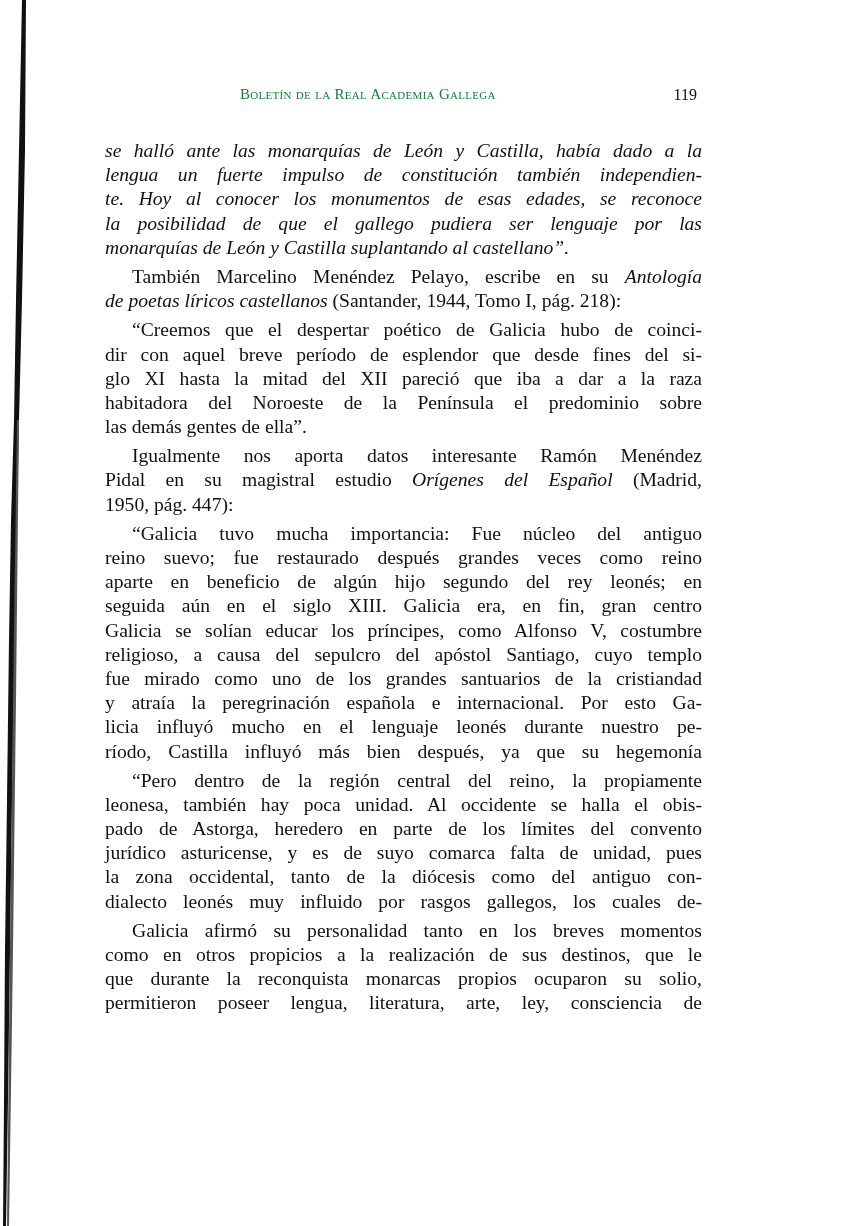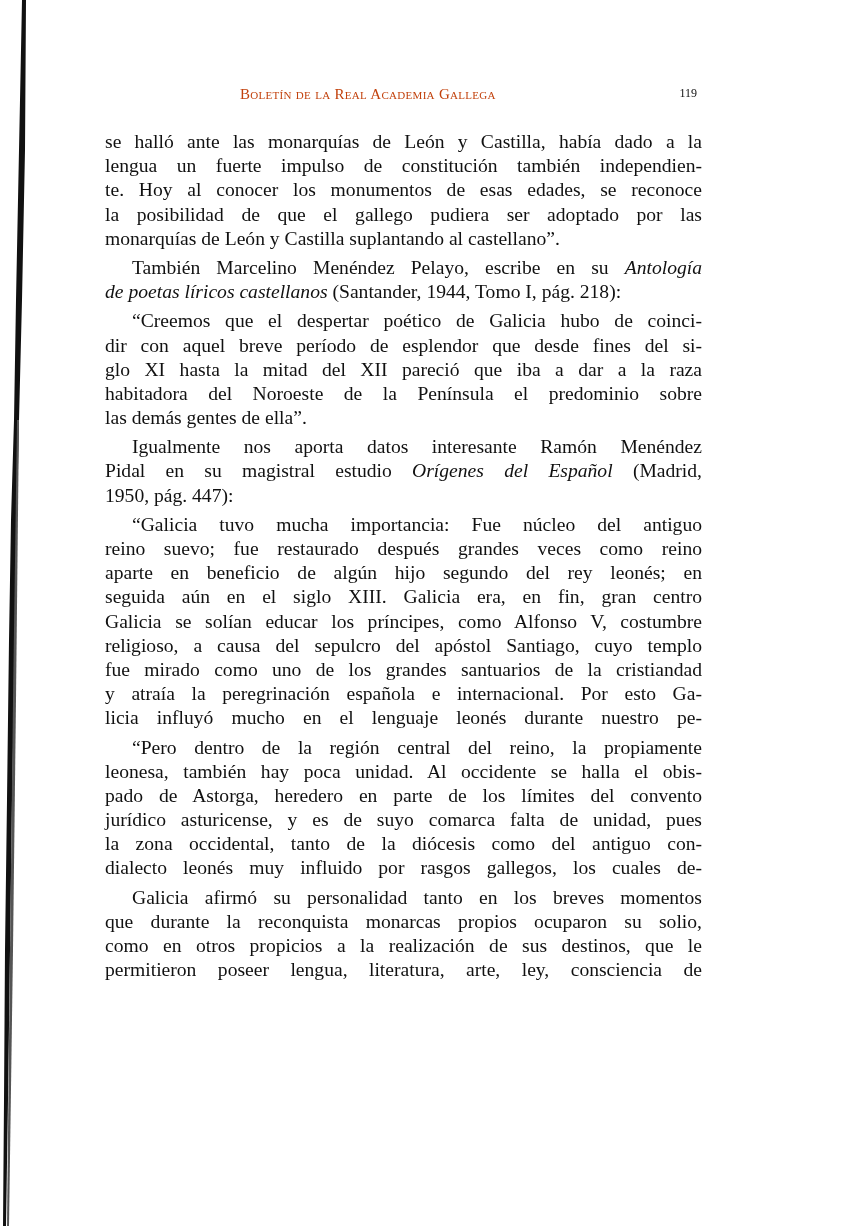--- a/index.html
+++ b/index.html
@@ -8,38 +8,38 @@
     font-family: "DejaVu Serif", "Liberation Serif", serif; color: #111;
   }
   .binding {
     position: absolute; left: 0; top: 0; width: 30px; height: 1226px;
   }
   .page-header {
     position: absolute; top: 86px; left: 105px; width: 592px; height: 26px;
   }
   .running-title {
     position: absolute; left: 135px; top: 0; font-variant: small-caps;
-    font-size: 15px; letter-spacing: 0.3px; color: #c2410c;
+    font-size: 15px; letter-spacing: 0.3px; color: #15803d;
     font-family: "Liberation Serif", serif;
   }
   .page-number {
-    position: absolute; right: 0; top: 0; font-size: 12px;
+    position: absolute; right: 0; top: 0; font-size: 16px;
     font-family: "Liberation Serif", serif;
   }
   .body-text {
     position: absolute; top: 130px; left: 105px; width: 597px;
     font-family: "Liberation Serif", serif; font-size: 19.6px; line-height: 24.2px;
     text-align: justify; hyphens: manual;
   }
   .line { display: block; text-align: justify; text-align-last: justify; white-space: nowrap; }
   .line.last { text-align-last: left; }
   .line span { white-space: normal; }
   .para .line { height: 24.2px; }
   .para { margin-top: 5px; }
-  .para.first { margin-top: 0; }
+  .para.first { margin-top: 9px; font-style: italic; }
   .para .line.first-line { padding-left: 27px; }
   em { }
 </style>
 </head>
 <body>
 
 <svg class="binding" viewBox="0 0 30 1226" preserveAspectRatio="none">
   <path d="M22,0 L26,0 L25,150 L22,300 L19,420 L17,520 L15,640 L12,800 L10,950 L8,1100 L6,1226 L3,1226 L4,1100 L5,950 L7,800 L9,640 L11,520 L14,420 L16,300 L19,150 Z" fill="#111"></path>
   <path d="M17,420 L19,420 L16,700 L13,950 L9,1226 L7,1226 L10,950 L13,700 Z" fill="#555"></path>
 </svg>
@@ -47,21 +47,21 @@
 <div class="page-header">
   <span class="running-title">Boletín de la Real Academia Gallega</span>
   <span class="page-number">119</span>
 </div>
 
 <div class="body-text" id="body">
     <div class="para first">
       <span class="line"><span><span>se halló ante las monarquías de León y Castilla, había dado a la</span></span></span>
       <span class="line"><span><span>lengua un fuerte impulso de constitución también independien-</span></span></span>
       <span class="line"><span><span>te. Hoy al conocer los monumentos de esas edades, se reconoce</span></span></span>
-      <span class="line"><span><span>la posibilidad de que el gallego pudiera ser adoptado por las</span></span></span>
+      <span class="line"><span><span>la posibilidad de que el gallego pudiera ser lenguaje por las</span></span></span>
       <span class="line last"><span><span>monarquías de León y Castilla suplantando al castellano”.</span></span></span>
     </div>
     <div class="para">
       <span class="line first-line"><span><span>También Marcelino Menéndez Pelayo, escribe en su </span><em>Antología</em></span></span>
       <span class="line last"><span><em>de poetas líricos castellanos</em><span> (Santander, 1944, Tomo I, pág. 218):</span></span></span>
     </div>
     <div class="para">
       <span class="line first-line"><span><span>“Creemos que el despertar poético de Galicia hubo de coinci-</span></span></span>
       <span class="line"><span><span>dir con aquel breve período de esplendor que desde fines del si-</span></span></span>
       <span class="line"><span><span>glo XI hasta la mitad del XII pareció que iba a dar a la raza</span></span></span>
@@ -76,28 +76,29 @@
     <div class="para">
       <span class="line first-line"><span><span>“Galicia tuvo mucha importancia: Fue núcleo del antiguo</span></span></span>
       <span class="line"><span><span>reino suevo; fue restaurado después grandes veces como reino</span></span></span>
       <span class="line"><span><span>aparte en beneficio de algún hijo segundo del rey leonés; en</span></span></span>
       <span class="line"><span><span>seguida aún en el siglo XIII. Galicia era, en fin, gran centro</span></span></span>
       <span class="line"><span><span>Galicia se solían educar los príncipes, como Alfonso V, costumbre</span></span></span>
       <span class="line"><span><span>religioso, a causa del sepulcro del apóstol Santiago, cuyo templo</span></span></span>
       <span class="line"><span><span>fue mirado como uno de los grandes santuarios de la cristiandad</span></span></span>
       <span class="line"><span><span>y atraía la peregrinación española e internacional. Por esto Ga-</span></span></span>
       <span class="line"><span><span>licia influyó mucho en el lenguaje leonés durante nuestro pe-</span></span></span>
+      <span class="line"><span><span>ríodo, Castilla influyó más bien después, ya que su hegemonía</span></span></span>
     </div>
     <div class="para">
       <span class="line first-line"><span><span>“Pero dentro de la región central del reino, la propiamente</span></span></span>
       <span class="line"><span><span>leonesa, también hay poca unidad. Al occidente se halla el obis-</span></span></span>
       <span class="line"><span><span>pado de Astorga, heredero en parte de los límites del convento</span></span></span>
       <span class="line"><span><span>jurídico asturicense, y es de suyo comarca falta de unidad, pues</span></span></span>
       <span class="line"><span><span>la zona occidental, tanto de la diócesis como del antiguo con-</span></span></span>
       <span class="line"><span><span>dialecto leonés muy influido por rasgos gallegos, los cuales de-</span></span></span>
     </div>
     <div class="para">
       <span class="line first-line"><span><span>Galicia afirmó su personalidad tanto en los breves momentos</span></span></span>
+      <span class="line"><span><span>como en otros propicios a la realización de sus destinos, que le</span></span></span>
       <span class="line"><span><span>que durante la reconquista monarcas propios ocuparon su solio,</span></span></span>
-      <span class="line"><span><span>como en otros propicios a la realización de sus destinos, que le</span></span></span>
       <span class="line"><span><span>permitieron poseer lengua, literatura, arte, ley, consciencia de</span></span></span>
     </div>
   </div>
 
 </body></html>

